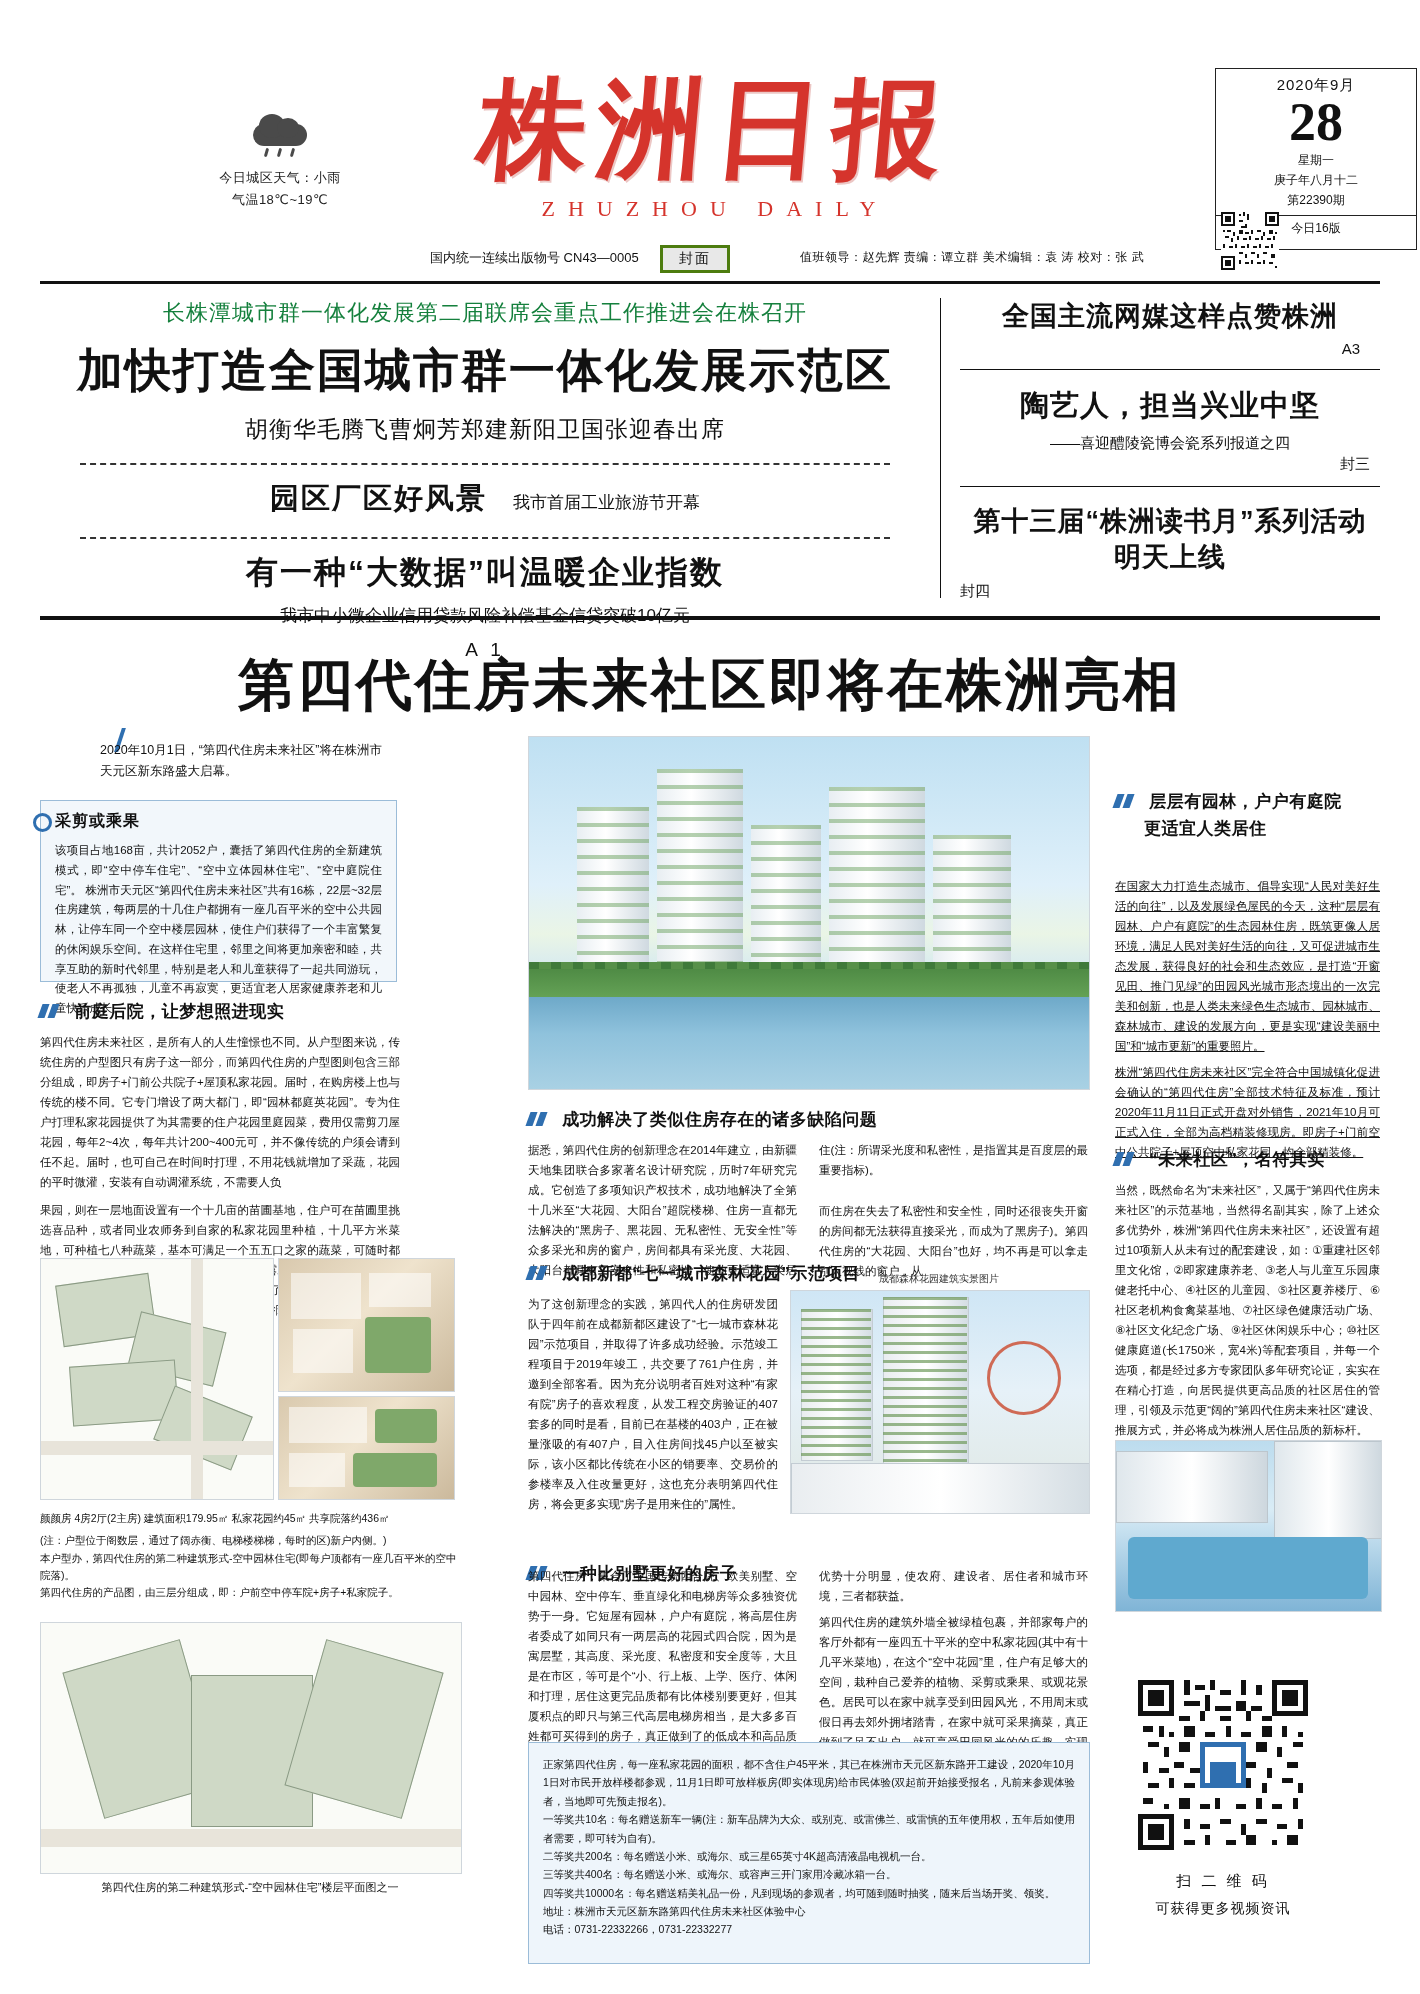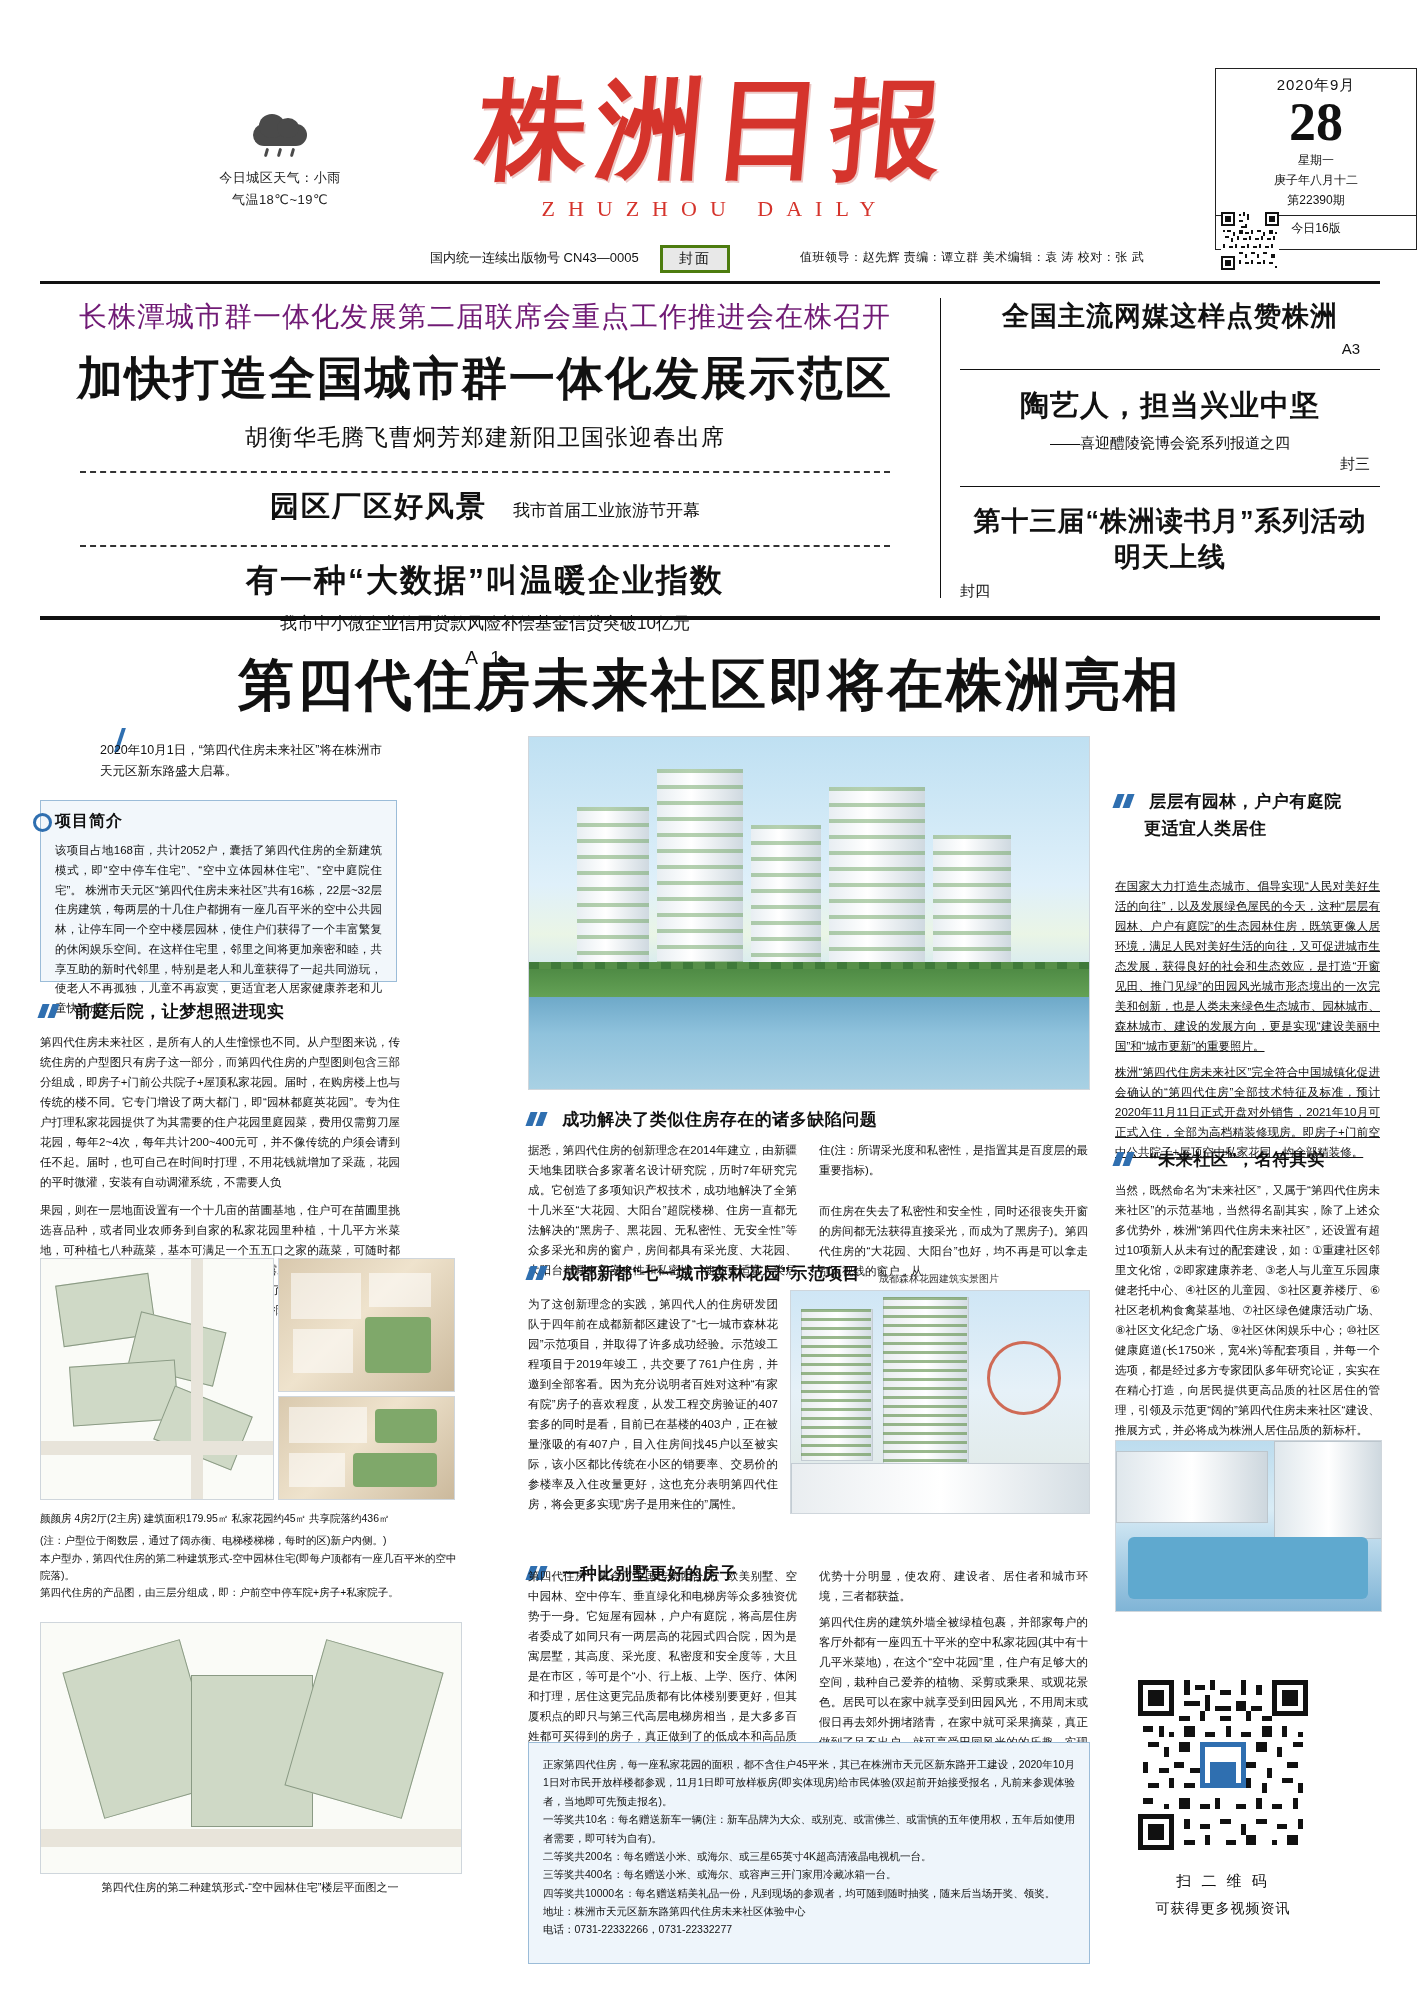--- a/index.html
+++ b/index.html
@@ -55,21 +55,21 @@
   .infobar .fengmian{position:absolute;left:620px;top:-1px;background:#e8e8e8;border:3px solid #4d7c0f;padding:2px 16px;font-size:14px;letter-spacing:2px;}
   .infobar .right{position:absolute;left:760px;top:3px;font-size:12px;letter-spacing:.5px;}
 
   .rule-thick{position:absolute;left:40px;top:281px;width:1340px;height:3px;background:#111;}
 
   
   .teaser{position:absolute;left:40px;top:290px;width:1340px;height:320px;}
   .teaser .vline{position:absolute;left:900px;top:8px;width:1px;height:300px;background:#111;}
 
   .t-left{position:absolute;left:10px;top:8px;width:870px;text-align:center;}
-  .t-kicker{font-size:28px;letter-spacing:1px;color:#701a75;text-align:center;}
+  .t-kicker{font-size:22px;letter-spacing:1px;color:#15803d;text-align:center;}
   .t-main{font-size:46px;font-weight:bold;letter-spacing:2px;margin-top:12px;
     font-family:"DejaVu Sans","Liberation Sans",sans-serif;}
   .t-names{font-size:23px;margin-top:12px;letter-spacing:1px;}
   .dashrule{border-top:2px dashed #333;margin:18px 30px 0 30px;}
   .t-sub1{font-size:29px;font-weight:bold;margin-top:14px;letter-spacing:2px;}
   .t-sub1 .small{font-size:17px;font-weight:normal;margin-left:16px;letter-spacing:0;}
   .t-sub2{font-size:32px;font-weight:bold;margin-top:12px;letter-spacing:2px;}
   .t-sub2b{font-size:17px;margin-top:9px;}
   .a1{font-size:19px;margin-top:12px;letter-spacing:4px;}
 
@@ -323,21 +323,21 @@
   <div class="rule-thick2"></div>
 
   <div class="feature-title">第四代住房未来社区即将在株洲亮相</div>
 
   <div class="lead-bar"></div>
   <div class="lead">2020年10月1日，“第四代住房未来社区”将在株洲市天元区新东路盛大启幕。</div>
 
   <div class="introbox">
     <div class="hd">
       <span class="dot"></span>
-      <span>项目简介</span>
+      <span>采剪或乘果</span>
     </div>
     <div class="txt">该项目占地168亩，共计2052户，囊括了第四代住房的全新建筑模式，即“空中停车住宅”、“空中立体园林住宅”、“空中庭院住宅”。
 株洲市天元区“第四代住房未来社区”共有16栋，22层~32层住房建筑，每两层的十几住户都拥有一座几百平米的空中公共园林，让停车同一个空中楼层园林，使住户们获得了一个丰富繁复的休闲娱乐空间。在这样住宅里，邻里之间将更加亲密和睦，共享互助的新时代邻里，特别是老人和儿童获得了一起共同游玩，使老人不再孤独，儿童不再寂寞，更适宜老人居家健康养老和儿童快乐成长。</div>
   </div>
 
   <div class="secthead c1h">
     <span class="flag"><i></i><i></i></span>
     <span>前庭后院，让梦想照进现实</span>
   </div>
   <div class="col c1t">

